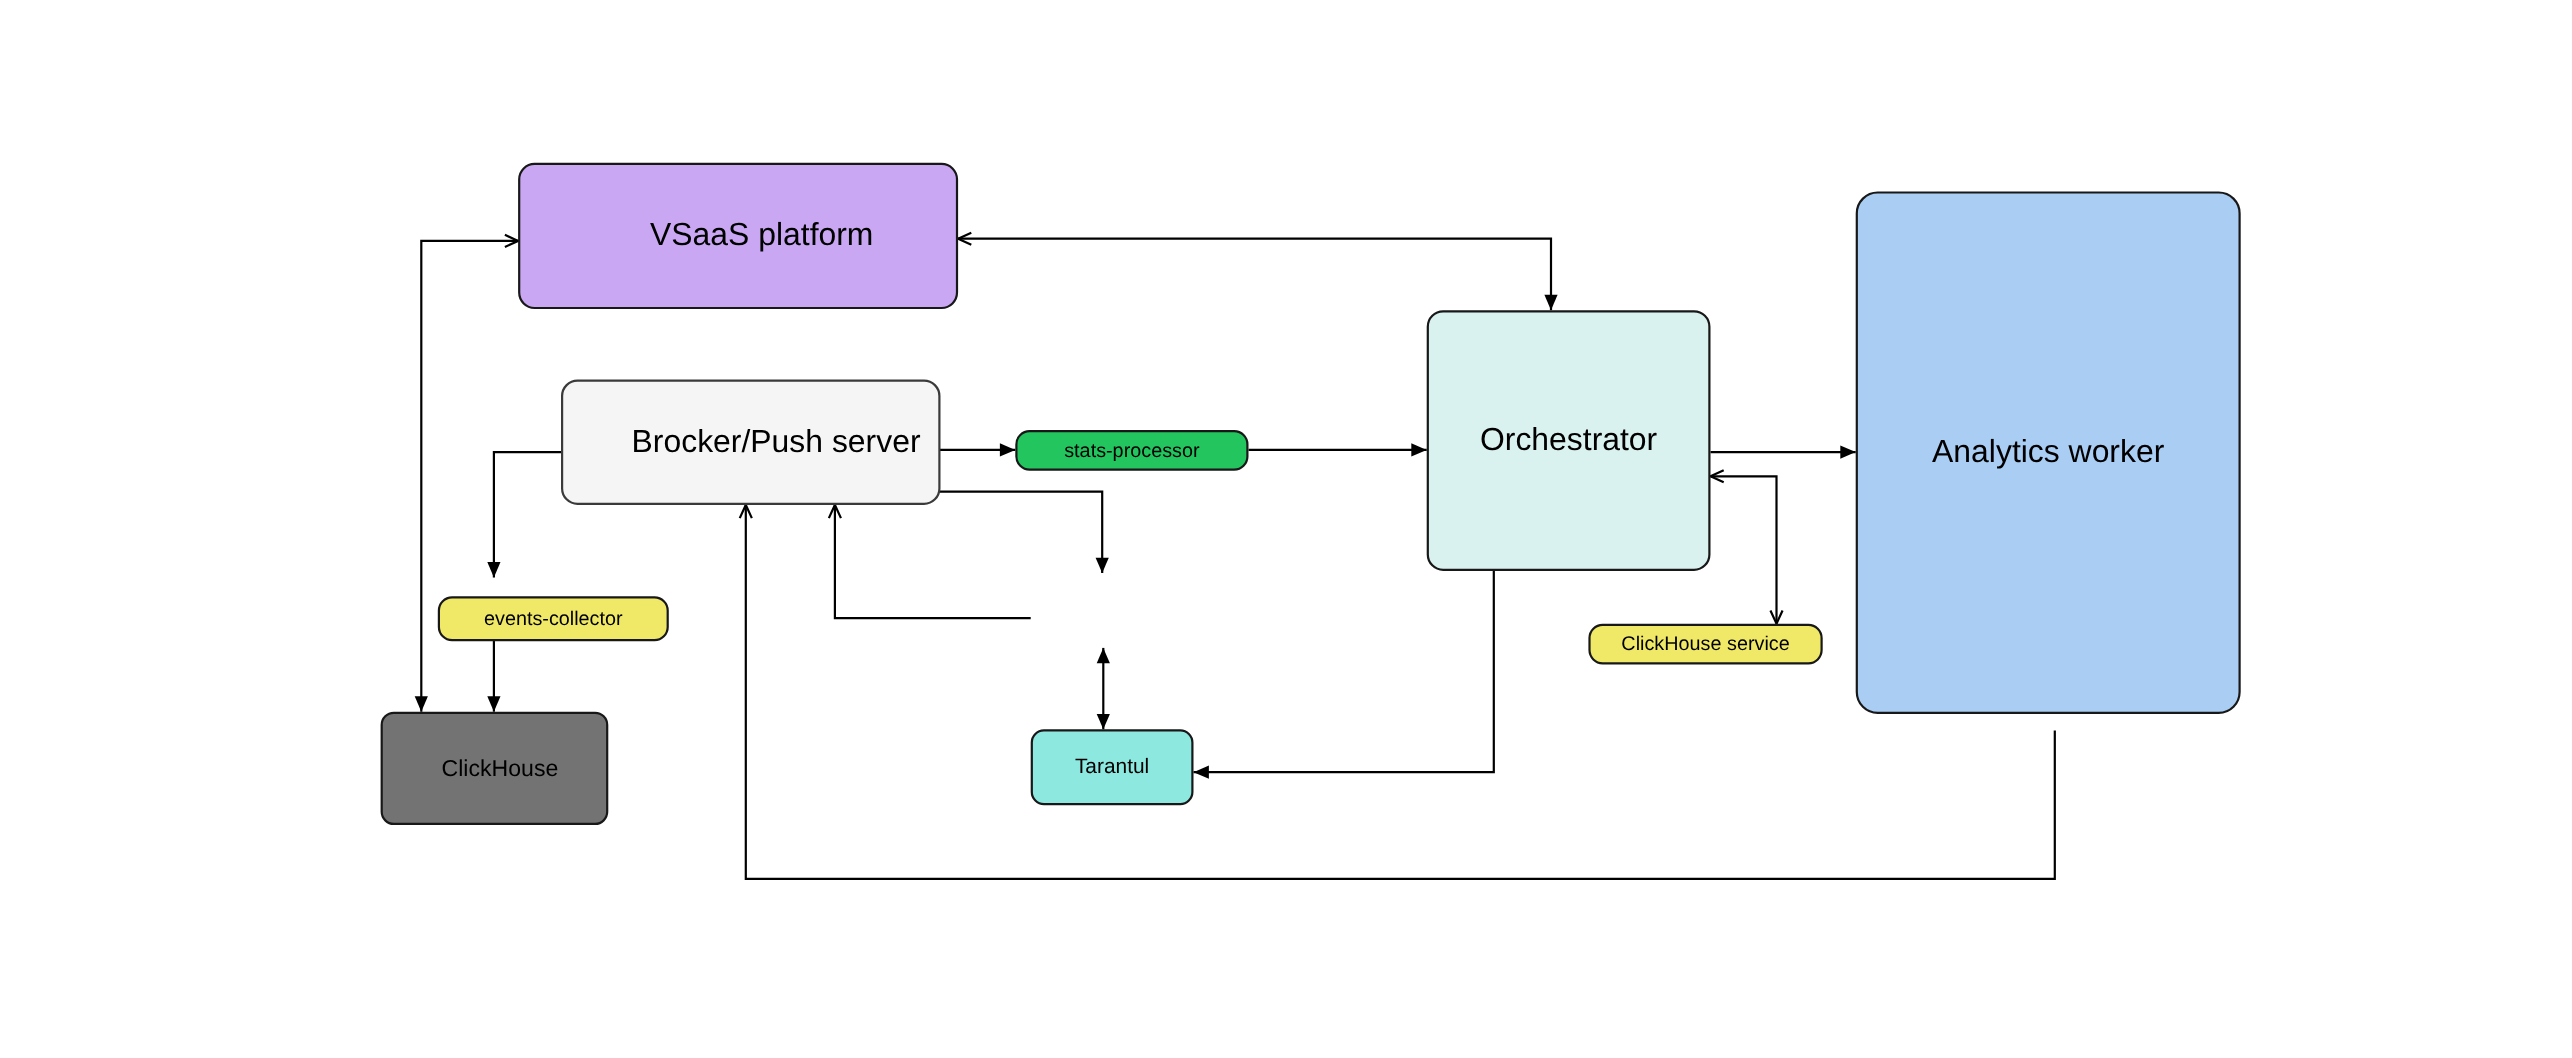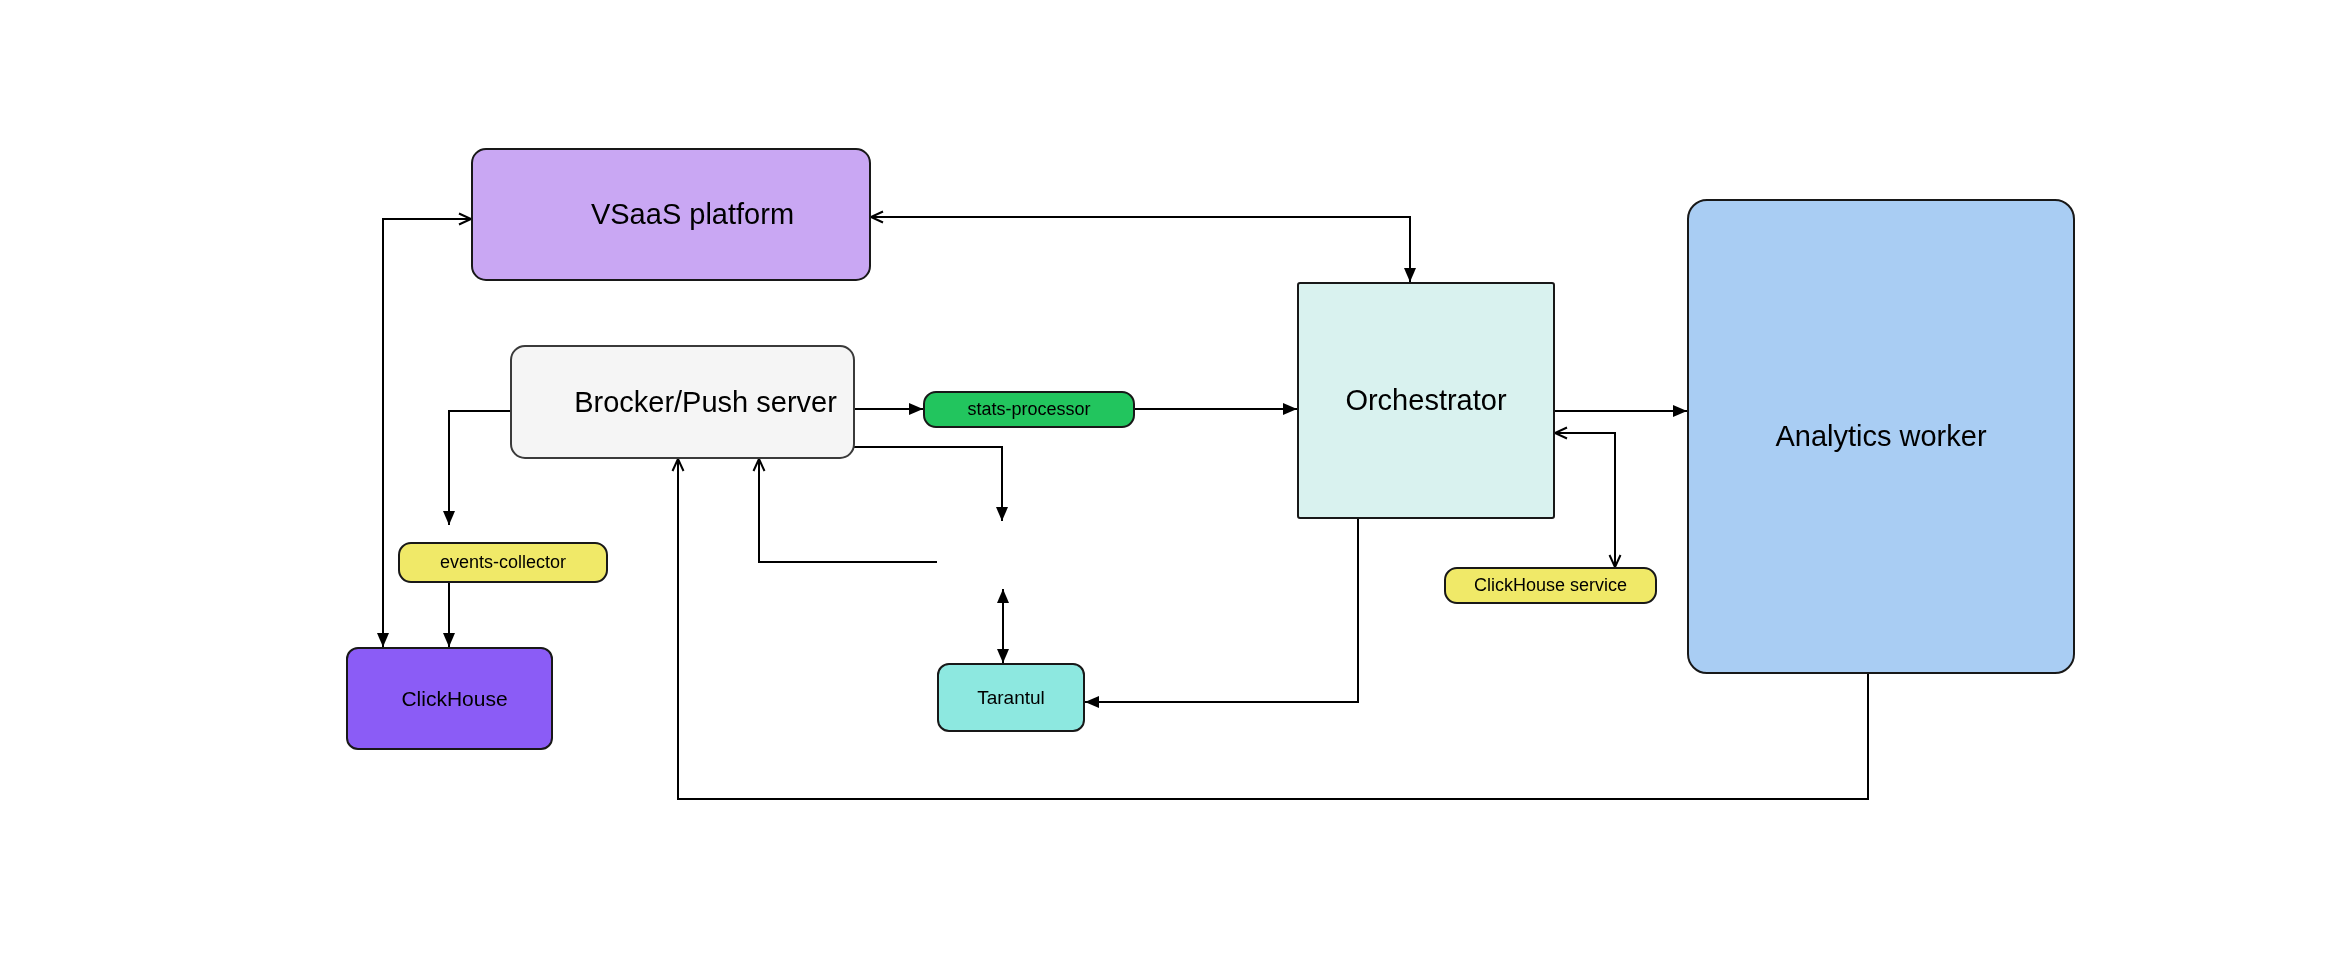--- a/index.html
+++ b/index.html
@@ -15,22 +15,22 @@
     text-align:center;
     white-space:nowrap;
   }
   .node-vsaas        {left:471px; top:148px; width:400px; height:133px; border-radius:15px; font-size:29px;padding-left:43px;}
   .node-brocker      {left:510px; top:345px; width:345px; height:114px; border-radius:15px; font-size:29px; border-color:#3a3a3a;padding-left:46px;}
   .node-stats        {left:923px; top:391px; width:212px; height:37px;  border-radius:13px; font-size:18px;}
   .node-events       {left:398px; top:542px; width:210px; height:41px;  border-radius:13px; font-size:18px;}
   .node-clickhouse   {left:346px; top:647px; width:207px; height:103px; border-radius:12px; font-size:21px;}
   .node-matcher      {left:937px; top:521px; width:148px; height:68px;  border-radius:12px; font-size:19px;}
   .node-tarantul     {left:937px; top:663px; width:148px; height:69px;  border-radius:12px; font-size:19px;}
-  .node-orchestrator {left:1297px;top:282px; width:258px; height:237px; border-radius:3px; font-size:29px;}
-  .node-analytics    {left:1687px;top:199px; width:388px; height:475px; border-radius:20px; font-size:29px;}
+  .node-orchestrator {left:1297px;top:282px; width:258px; height:237px; border-radius:15px; font-size:29px;}
+  .node-analytics    {left:1687px;top:174px; width:350px; height:475px; border-radius:20px; font-size:29px;}
   .node-vectorize    {left:1444px;top:567px; width:213px; height:37px;  border-radius:13px; font-size:18px;}
   .edge{fill:none;stroke:#000;stroke-width:2;}
 </style>
 </head>
 <body>
 
 <div id="canvas">
 
   <svg id="edges" viewBox="0 0 2338 962" xmlns="http://www.w3.org/2000/svg">
     <defs>
@@ -66,21 +66,21 @@
   </div>
 
   <div class="node node-stats" style="background-color: #22c55e;">
     <span>stats-processor</span>
   </div>
 
   <div class="node node-events" style="background-color: rgb(240, 233, 104);">
     <span>events-collector</span>
   </div>
 
-  <div class="node node-clickhouse" style="background-color: #8b5cf6; padding-left: 10px;">
+  <div class="node node-clickhouse" style="background-color: #737373; padding-left: 10px;">
     <span>ClickHouse</span>
   </div>
 
 
   <div class="node node-tarantul" style="background-color: rgb(141, 232, 224);">
     <span>Tarantul</span>
   </div>
 
   <div class="node node-orchestrator" style="background-color: rgb(217, 242, 239);">
     <span>Orchestrator</span>

